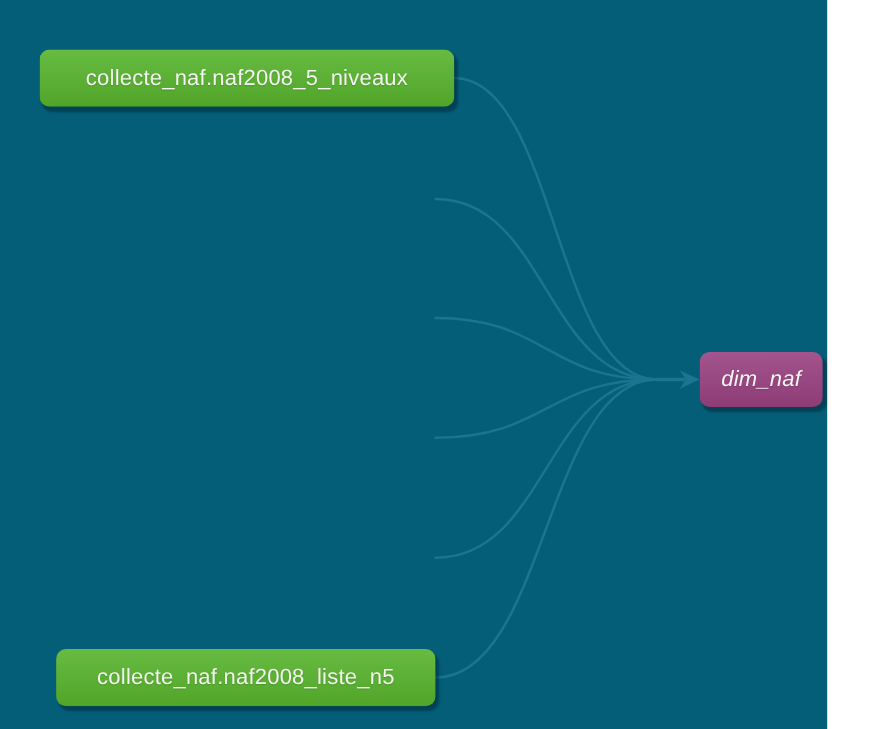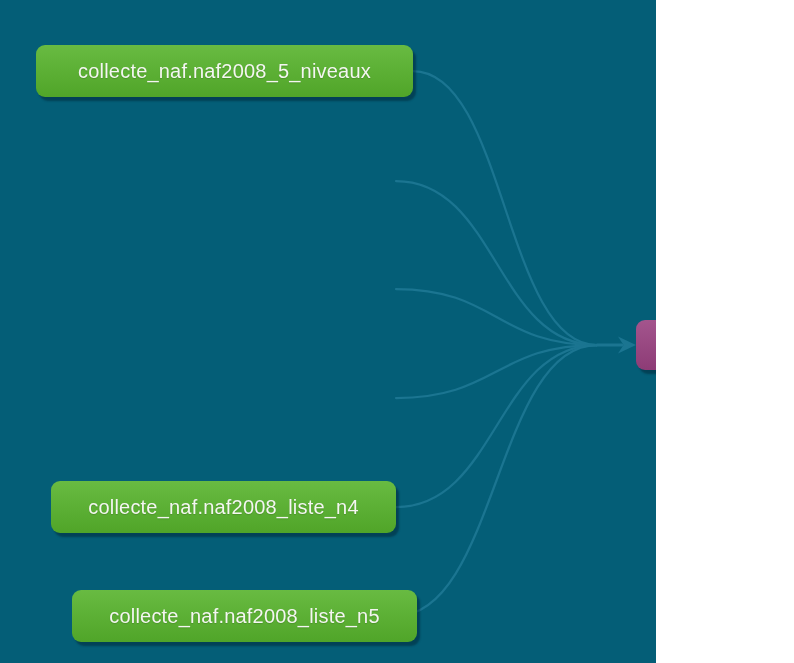--- a/index.html
+++ b/index.html
@@ -2,21 +2,21 @@
 <html><head>
 <meta charset="utf-8">
 <style>
   html, body {
     margin: 0;
     padding: 0;
     font-family: "Liberation Sans", "DejaVu Sans", sans-serif;
   }
   .canvas {
     position: relative;
-    width: 656px;
+    width: 752px;
     height: 663px;
     overflow: hidden;
   }
   #edge-layer {
     position: absolute;
     left: 0;
     top: 0;
     pointer-events: none;
   }
   .node {
@@ -33,35 +33,34 @@
     box-shadow: 3px 4px 2px rgba(0, 26, 40, 0.42);
     cursor: pointer;
     white-space: nowrap;
     text-shadow: 0 1px 1px rgba(0,0,0,0.15);
   }
   #n-src1 { left: 36px;  top: 45px;  width: 377px; }
   #n-src2 { left: 51px;  top: 155px; width: 345px; }
   #n-src3 { left: 51px;  top: 263px; width: 345px; }
   #n-src4 { left: 51px;  top: 372px; width: 345px; }
   #n-src5 { left: 51px;  top: 481px; width: 345px; }
-  #n-src6 { left: 51px;  top: 590px; width: 345px; margin-left: 21px; }
+  #n-src6 { left: 51px;  top: 590px; width: 345px; }
   #n-target { left: 636px; top: 320px; width: 112px; height: 50px; }
 </style>
 </head>
 <body>
 
 <div class="canvas" style="background-color: rgb(4, 94, 119);">
   <svg id="edge-layer" width="794" height="663" viewBox="0 0 794 663">
       <path d="M 413 71 C 505 71, 505 345, 597 345" fill="none" stroke="#1b7591" stroke-width="2.25" stroke-linecap="round"></path>
       <path d="M 396 181 C 496.5 181, 496.5 345, 597 345" fill="none" stroke="#1b7591" stroke-width="2.25" stroke-linecap="round"></path>
       <path d="M 396 289 C 496.5 289, 496.5 345, 597 345" fill="none" stroke="#1b7591" stroke-width="2.25" stroke-linecap="round"></path>
       <path d="M 396 398 C 496.5 398, 496.5 345, 597 345" fill="none" stroke="#1b7591" stroke-width="2.25" stroke-linecap="round"></path>
       <path d="M 396 507 C 496.5 507, 496.5 345, 597 345" fill="none" stroke="#1b7591" stroke-width="2.25" stroke-linecap="round"></path>
       <path d="M 396 616 C 496.5 616, 496.5 345, 597 345" fill="none" stroke="#1b7591" stroke-width="2.25" stroke-linecap="round"></path>
       <path d="M 597 345 L 622 345" stroke="#1b7591" stroke-width="3" stroke-linecap="round"></path>
       <polygon points="636,345 618,336.5 623.5,345 618,353.5" fill="#1b7591"></polygon>
     </svg>
 
   <div class="node" id="n-src1" style="background-color: rgb(87, 179, 44); color: rgb(244, 246, 241);">collecte_naf.naf2008_5_niveaux</div>
-  <div class="node" id="n-src5" style="background-color: rgb(87, 179, 44); color: rgb(244, 246, 241);">collecte_naf.naf2008_liste_n4</div>
   <div class="node" id="n-src6" style="background-color: rgb(87, 179, 44); color: rgb(244, 246, 241);">collecte_naf.naf2008_liste_n5</div>
   <div class="node" id="n-target" style="background-color: rgb(153, 65, 128); color: rgb(244, 246, 241); font-style: italic;">dim_naf</div>
 </div>
 
 </body></html>

